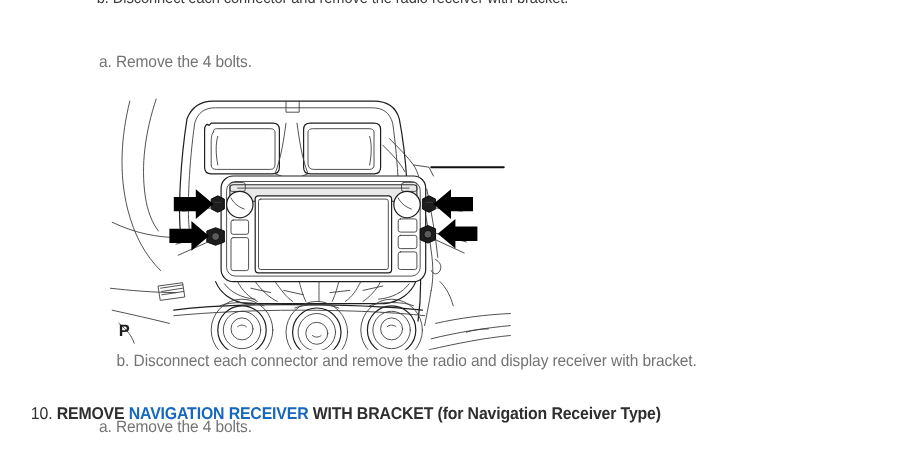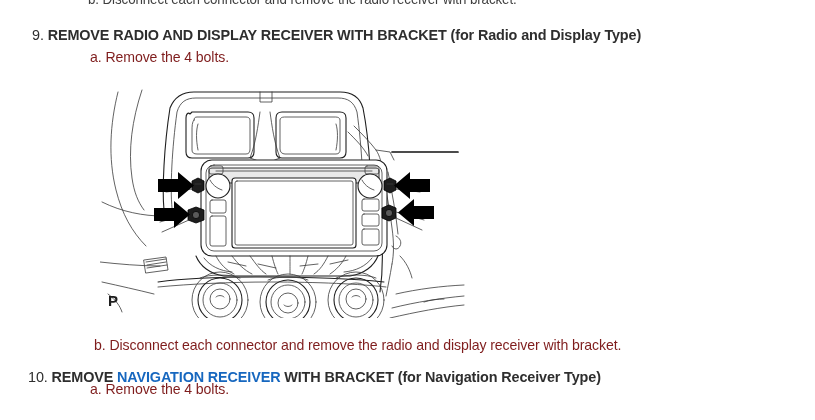--- a/index.html
+++ b/index.html
@@ -56,36 +56,36 @@
     display: inline-block;
     transform: scaleX(0.93);
     transform-origin: left center;
   }
 
   .substep {
     position: absolute;
     white-space: nowrap;
     font-size: 15px;
     font-weight: normal;
-    color: #7f1d1d;
+    color: #737373;
     letter-spacing: -0.1px;
   }
   .substep-inner {
     display: inline-block;
     transform: scaleX(0.94);
     transform-origin: left center;
   }
 
   .highlight {
     color: #1667bf;
   }
 
   #step9      { left: 32px;  top: 26px; }
   #step9a     { left: 90px;  top: 48px; }
-  #step9b     { left: 94px;  top: 320px; margin-top: 16px; }
+  #step9b     { left: 106px;  top: 320px; }
   #step10     { left: 28px;  top: 368px; }
   #step10a    { left: 90px;  top: 380px; }
 
   
   #figure {
     position: absolute;
     left: 100px;
     top: 86px;
     width: 365px;
     height: 232px;
@@ -102,26 +102,20 @@
     font-family: "Liberation Sans", sans-serif;
   }
 </style>
 </head>
 <body>
 
 <div id="page">
 
   <div class="clipped-line">b. Disconnect each connector and remove the radio receiver with bracket.</div>
 
-  <div class="step" id="step9">
-    <span class="step-inner">
-      <span class="num">9.</span>
-      <span>REMOVE RADIO AND DISPLAY RECEIVER WITH BRACKET (for Radio and Display Type)</span>
-    </span>
-  </div>
 
   <div class="substep" id="step9a">
     <span class="substep-inner">a. Remove the 4 bolts.</span>
   </div>
 
   <div id="figure">
     <svg width="365" height="232" viewBox="0 0 365 232" xmlns="http://www.w3.org/2000/svg">
       <defs>
         <style>
           .ln  { fill:none; stroke:#1f1f1f; stroke-width:1.1; stroke-linecap:round; stroke-linejoin:round; }

